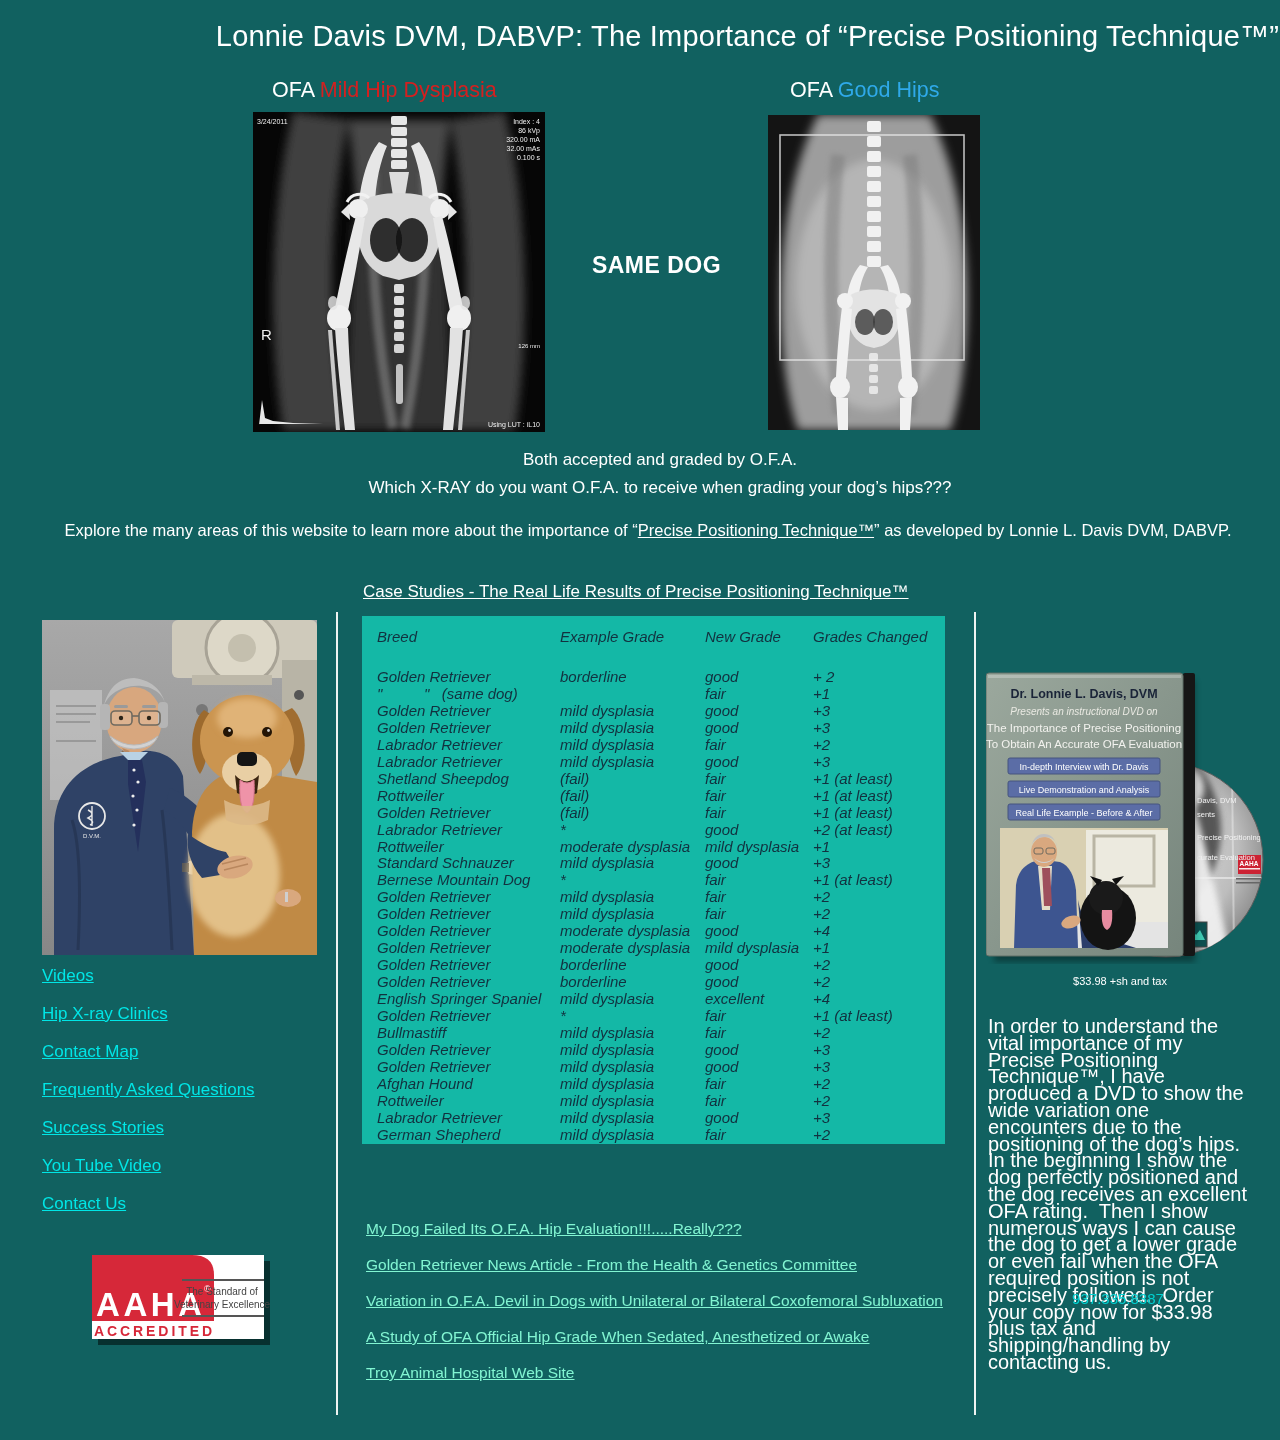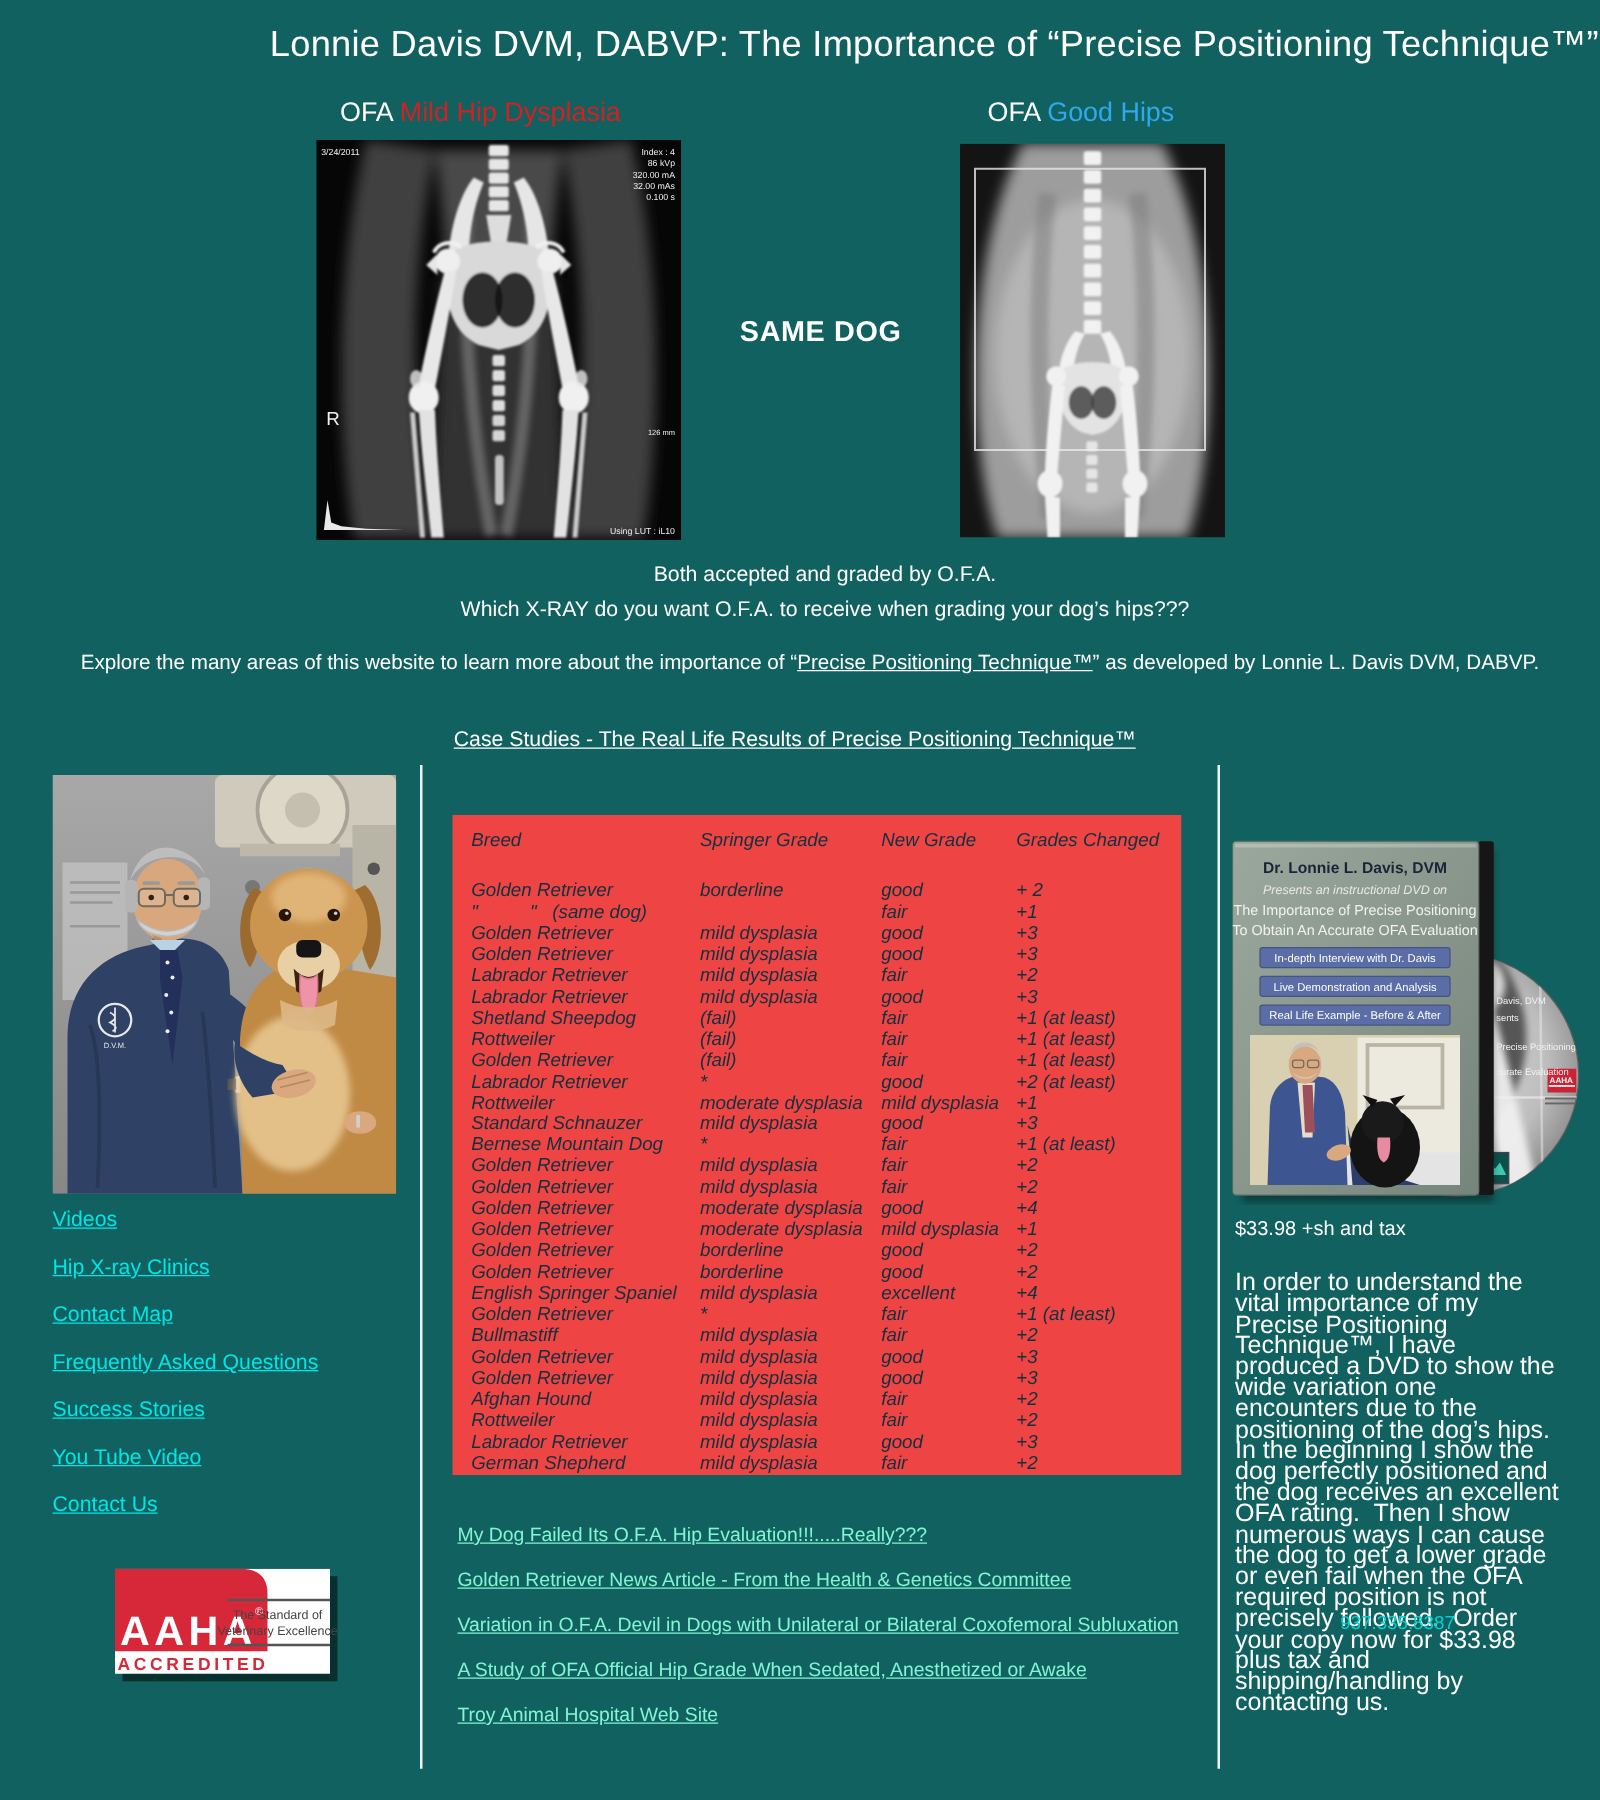--- a/index.html
+++ b/index.html
@@ -28,38 +28,38 @@
   .intro{top:521px;left:0;width:1296px;text-align:center;color:#ffffff;font-size:16.5px;}
   .intro a{color:#ffffff;text-decoration:underline;cursor:pointer;}
 
   .cs-heading{top:582px;left:363px;color:#ffffff;font-size:17px;text-decoration:underline;white-space:nowrap;}
 
   .divider{width:2px;top:612px;height:803px;background:#eef3f1;}
   .divider-left{left:336px;}
   .divider-right{left:974px;}
 
   
-  .cs-table{left:362px;top:652px;width:583px;height:528px;background:#ef4444;color:#12313f;font-style:italic;font-size:15px;box-sizing:border-box;padding:12px 16px 0 15px;}
+  .cs-table{left:362px;top:616px;width:583px;height:528px;background:#14b8a6;color:#12313f;font-style:italic;font-size:15px;box-sizing:border-box;padding:12px 16px 0 15px;}
   .trow{display:grid;grid-template-columns:183px 145px 108px auto;line-height:16.95px;}
   .trow span{white-space:pre;overflow:hidden;}
   .thead{line-height:17px;margin-bottom:24px;}
 
   
   .vet-photo{left:42px;top:620px;width:275px;height:335px;}
   .side-links{left:42px;top:967px;}
   .side-links a{display:block;color:#00e6e6;font-size:17px;line-height:18px;margin-bottom:20px;text-decoration:underline;cursor:pointer;white-space:nowrap;}
   .aaha-logo{left:92px;top:1255px;width:180px;height:92px;}
 
   
   .article-links{left:366px;top:1176px;margin-top:44px;}
   .article-links a{display:block;color:#82f5d2;font-size:15.5px;line-height:17px;margin-bottom:19px;text-decoration:underline;cursor:pointer;white-space:nowrap;}
 
   
   .product-art{left:986px;top:670px;width:290px;height:294px;}
-  .price{left:988px;top:975px;width:264px;text-align:left;color:#ffffff;font-size:16px;}
+  .price{left:988px;top:975px;width:264px;text-align:center;color:#ffffff;font-size:11px;}
   .description{left:988px;top:1018px;width:265px;color:#ffffff;font-size:20px;line-height:16.8px;white-space:pre-wrap;}
   .phone{left:988px;top:1290px;width:260px;text-align:center;color:#00d2d2;font-size:15px;}
 </style>
 </head>
 <body>
 
 <div id="stage">
 
   <div class="abs page-title">Lonnie Davis DVM, DABVP: The Importance of “Precise Positioning Technique™”</div>
 
@@ -301,21 +301,21 @@
     <text x="2" y="81" font-size="14" font-weight="bold" fill="#d62839" textLength="118" font-family="Liberation Sans, sans-serif">ACCREDITED</text>
     <rect x="90" y="24" width="82" height="2" fill="#555555"></rect>
     <text x="130" y="40" text-anchor="middle" font-size="10" fill="#444444" font-family="Liberation Sans, sans-serif">The Standard of</text>
     <text x="130" y="53" text-anchor="middle" font-size="10" fill="#444444" font-family="Liberation Sans, sans-serif">Veterinary Excellence</text>
     <rect x="90" y="60" width="82" height="2" fill="#555555"></rect>
   </svg>
 
   <div class="abs cs-table">
     <div class="trow thead">
       <span>Breed</span>
-      <span>Springer Grade</span>
+      <span>Example Grade</span>
       <span>New Grade</span>
       <span>Grades Changed</span>
     </div>
     <div>
 
         <div class="trow">
           <span>Golden Retriever</span>
           <span>borderline</span>
           <span>good</span>
           <span>+ 2</span>

